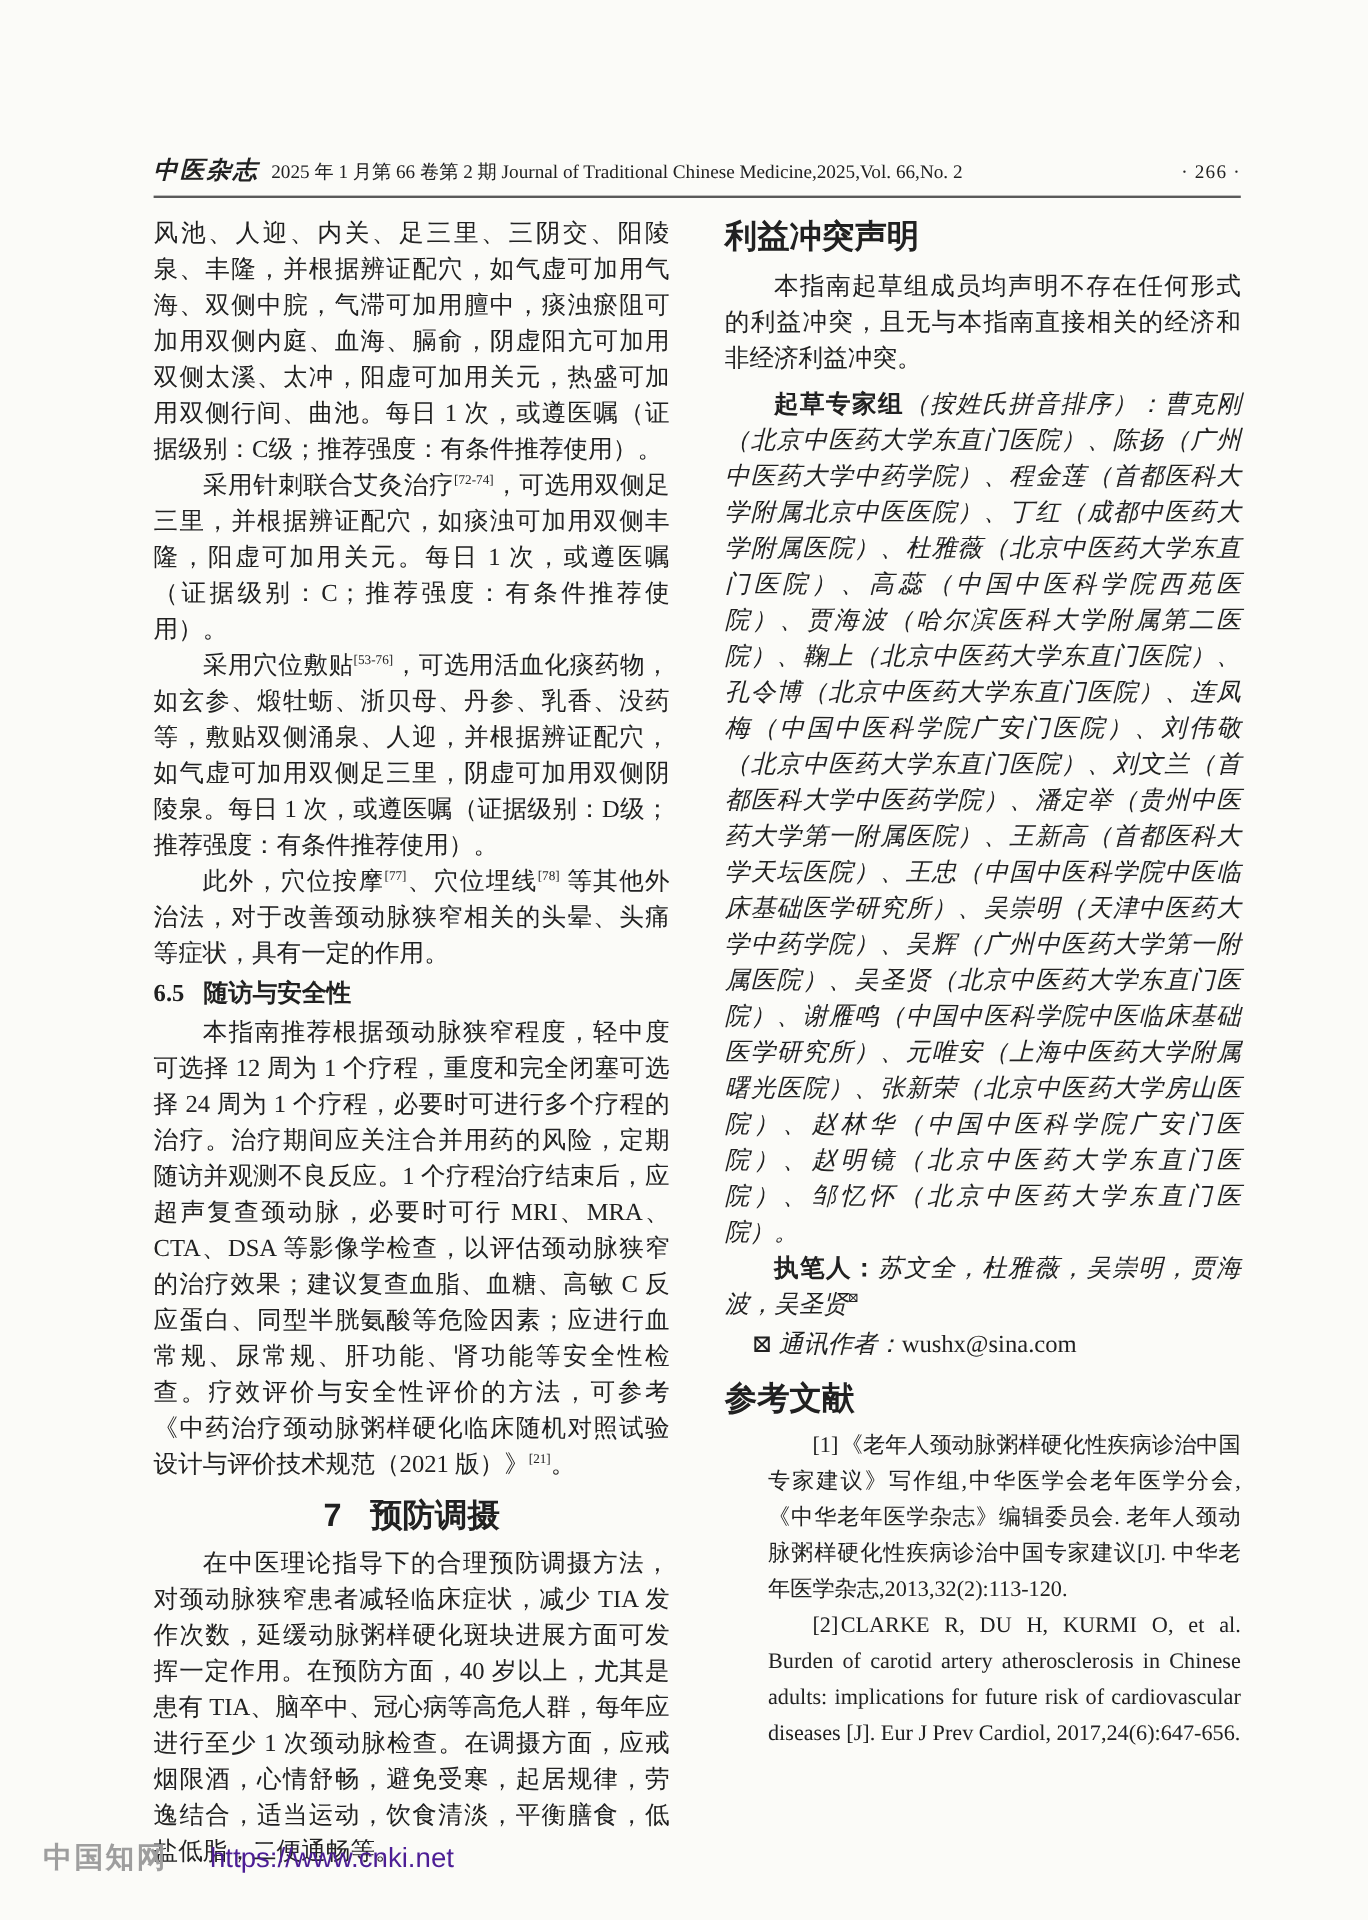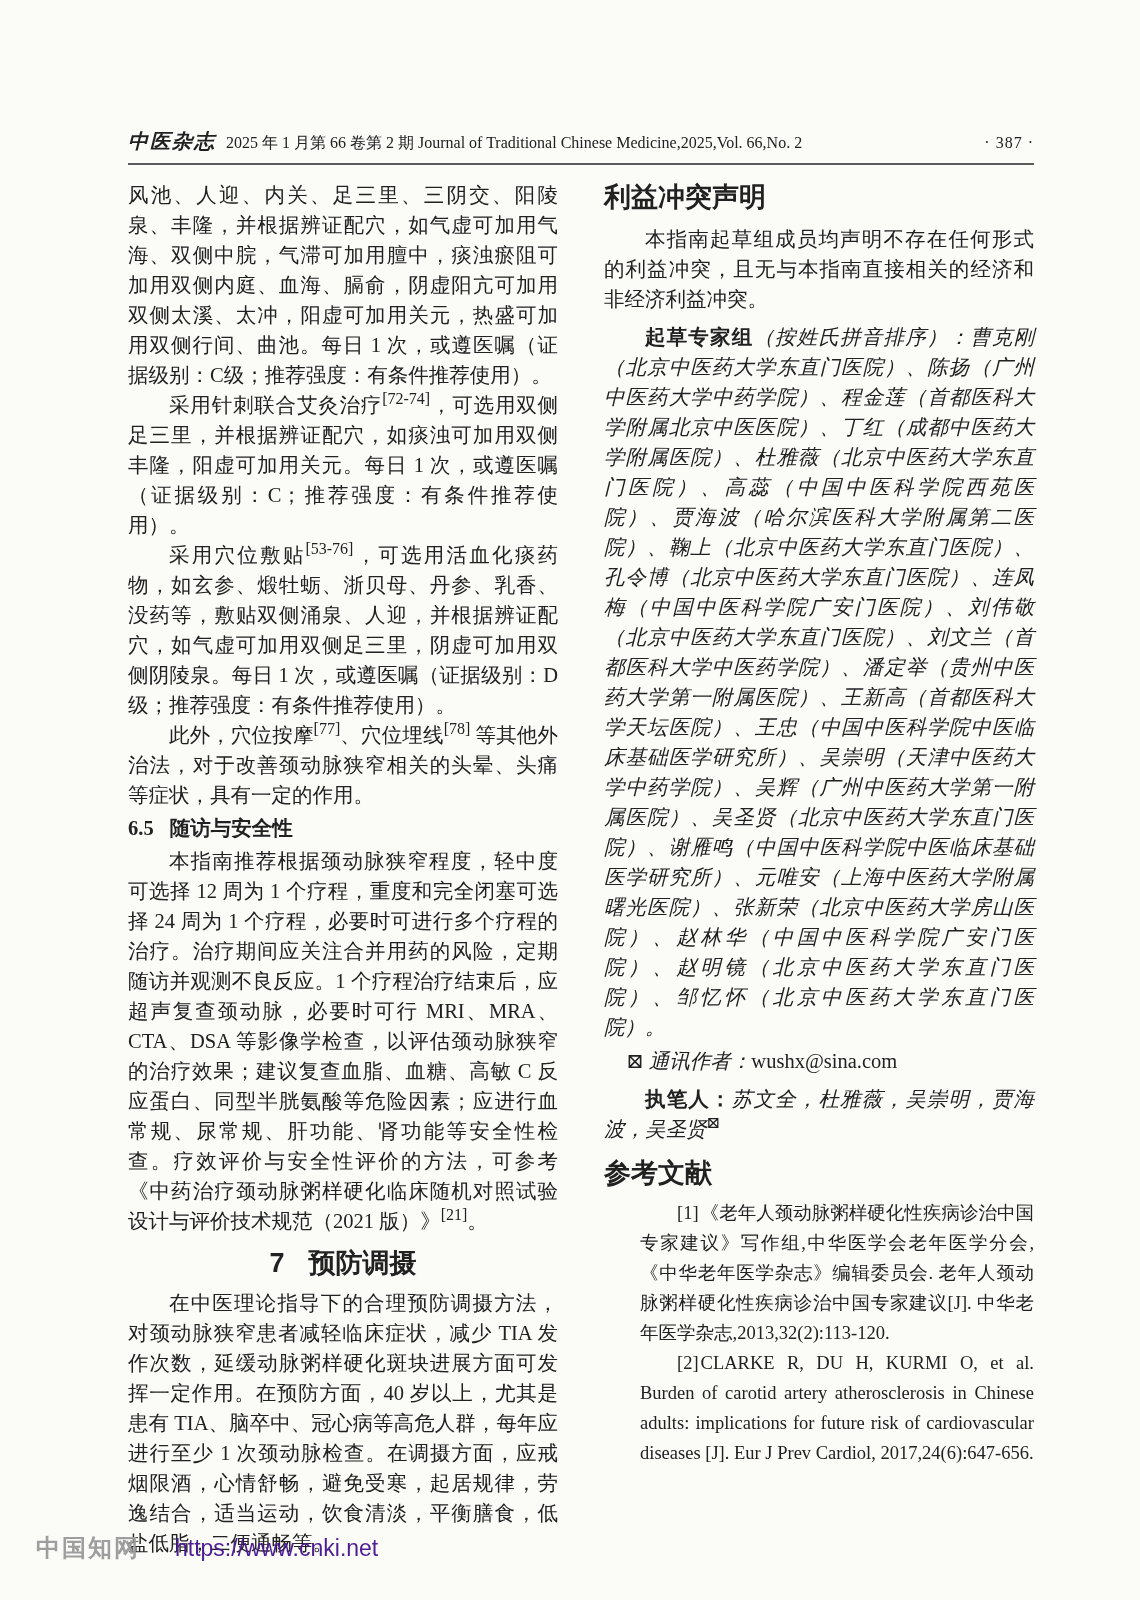--- a/index.html
+++ b/index.html
@@ -30,21 +30,21 @@
 
   
   .cols{
     position:absolute;left:128px;top:180px;width:906px;
     display:flex;gap:46px;
   }
   .col{width:430px;font-size:20.5px;line-height:30px;text-align:justify;}
   .col p{margin:0;text-indent:2em;}
   .col p.noindent{text-indent:0;}
 
-  sup{font-size:16px;line-height:0;letter-spacing:0;}
+  sup{font-size:11px;line-height:0;letter-spacing:0;}
 
   
   .h-black{
     font-family:"Liberation Sans","DejaVu Sans",sans-serif;
     font-weight:bold;font-size:27px;text-indent:0;text-align:left;
   }
   .h-sub{font-size:20.5px;font-weight:bold;margin:3px 0;text-indent:0;text-align:left;}
   .h-sub .num{margin-right:16px;}
   .h7{margin:12px 0 10px 0;text-align:center;}
   .h7 .num{margin-right:24px;}
@@ -79,21 +79,21 @@
 </style>
 </head>
 <body>
 
 <div class="page">
 
   <div class="hdr">
     <div>
       <span class="logo">中医杂志</span><span>2025 年 1 月第 66 卷第 2 期 Journal of Traditional Chinese Medicine,2025,Vol. 66,No. 2</span>
     </div>
-    <div class="pageno">· 387 ·</div>
+    <div class="pageno">· 266 ·</div>
   </div>
   <div class="rule"></div>
 
   <div class="cols">
 
     <section class="col">
       <p class="noindent">风池、人迎、内关、足三里、三阴交、阳陵泉、丰隆，并根据辨证配穴，如气虚可加用气海、双侧中脘，气滞可加用膻中，痰浊瘀阻可加用双侧内庭、血海、膈俞，阴虚阳亢可加用双侧太溪、太冲，阳虚可加用关元，热盛可加用双侧行间、曲池。每日 1 次，或遵医嘱（证据级别：C级；推荐强度：有条件推荐使用）。</p>
 
       <p><span>采用针刺联合艾灸治疗</span><sup>[72-74]</sup><span>，可选用双侧足三里，并根据辨证配穴，如痰浊可加用双侧丰隆，阳虚可加用关元。每日 1 次，或遵医嘱（证据级别：C；推荐强度：有条件推荐使用）。</span></p>
 
@@ -111,23 +111,23 @@
     </section>
 
     <section class="col">
       <div class="h-black h-coi">利益冲突声明</div>
 
       <p>本指南起草组成员均声明不存在任何形式的利益冲突，且无与本指南直接相关的经济和非经济利益冲突。</p>
 
       <p class="kai block-gap"><span class="label">起草专家组</span><span>（按姓氏拼音排序）：</span><span>曹克刚（北京中医药大学东直门医院）、陈扬（广州中医药大学中药学院）、程金莲（首都医科大学附属北京中医医院）、丁红（成都中医药大学附属医院）、杜雅薇（北京中医药大学东直门医院）、高蕊（中国中医科学院西苑医院）、贾海波（哈尔滨医科大学附属第二医院）、鞠上（北京中医药大学东直门医院）、孔令博（北京中医药大学东直门医院）、连凤梅（中国中医科学院广安门医院）、刘伟敬（北京中医药大学东直门医院）、刘文兰（首都医科大学中医药学院）、潘定举（贵州中医药大学第一附属医院）、王新高（首都医科大学天坛医院）、王忠（中国中医科学院中医临床基础医学研究所）、吴崇明（天津中医药大学中药学院）、吴辉（广州中医药大学第一附属医院）、吴圣贤（北京中医药大学东直门医院）、谢雁鸣（中国中医科学院中医临床基础医学研究所）、元唯安（上海中医药大学附属曙光医院）、张新荣（北京中医药大学房山医院）、赵林华（中国中医科学院广安门医院）、赵明镜（北京中医药大学东直门医院）、邹忆怀（北京中医药大学东直门医院）。</span></p>
 
 
+      <p class="kai"><span class="label">执笔人：</span><span>苏文全，杜雅薇，吴崇明，贾海波，吴圣贤</span><sup>⊠</sup></p>
+
       <p class="kai corr"><span>⊠</span> <span>通讯作者：</span><span class="email">wushx@sina.com</span></p>
-
-      <p class="kai"><span class="label">执笔人：</span><span>苏文全，杜雅薇，吴崇明，贾海波，吴圣贤</span><sup>⊠</sup></p>
 
       <div class="h-black h-refs">参考文献</div>
 
       <div class="refs">
         <p class="ref"><span class="ref-num">[1]</span><span>《老年人颈动脉粥样硬化性疾病诊治中国专家建议》写作组,中华医学会老年医学分会,《中华老年医学杂志》编辑委员会. 老年人颈动脉粥样硬化性疾病诊治中国专家建议[J]. 中华老年医学杂志,2013,32(2):113-120.</span></p>
         <p class="ref"><span class="ref-num">[2]</span><span>CLARKE R, DU H, KURMI O, et al. Burden of carotid artery atherosclerosis in Chinese adults: implications for future risk of cardiovascular diseases [J]. Eur J Prev Cardiol, 2017,24(6):647-656.</span></p>
 
       </div>
     </section>
 

